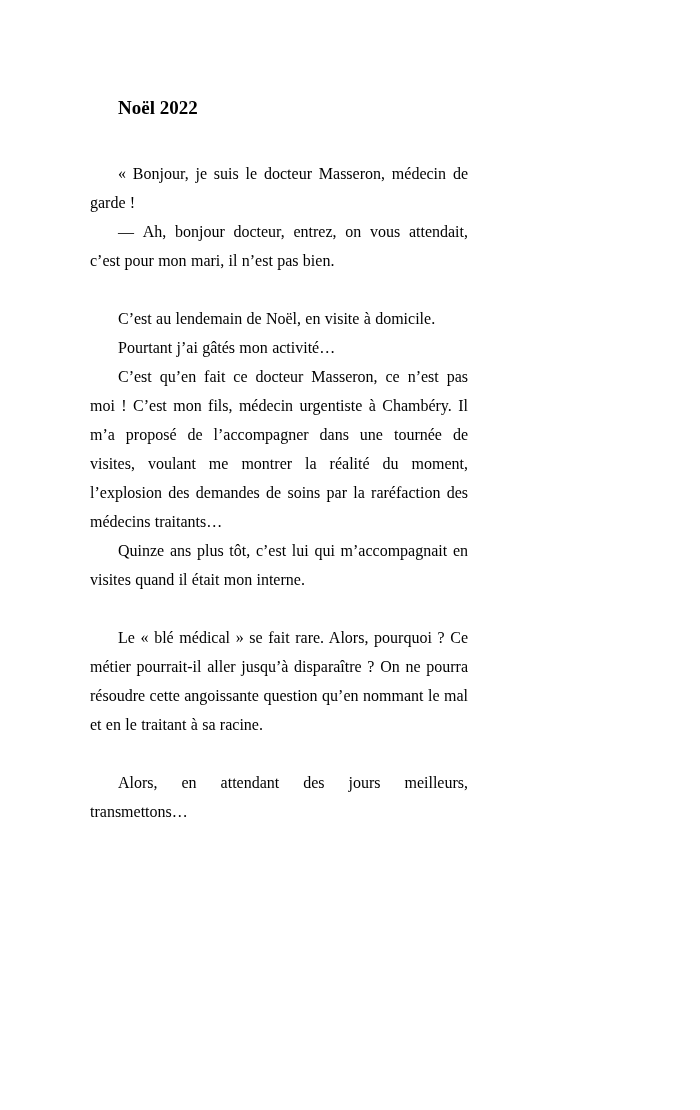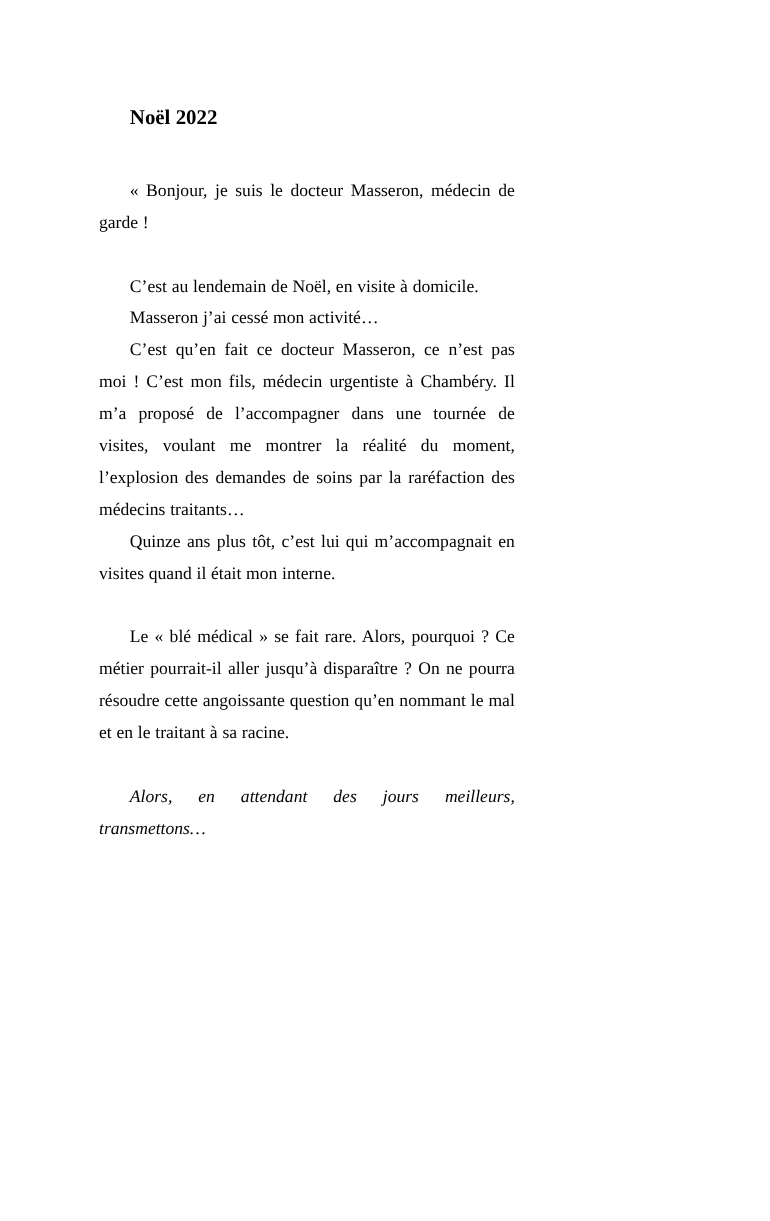--- a/index.html
+++ b/index.html
@@ -25,45 +25,45 @@
     font-size: 19px;
     font-weight: bold;
     line-height: 29px;
     margin: 0 0 37px 28px;
   }
   .block {
     margin: 0 0 29px 0;
   }
   .block:last-child {
     margin-bottom: 12px;
-    font-style: italic;
   }
   .block p {
     margin: 0;
     font-size: 16px;
     line-height: 29px;
     text-indent: 28px;
     text-align: justify;
     word-spacing: 0.02em;
   }
 </style>
 </head>
 <body>
 
 <div class="page">
 
   <h1 class="chapter-title">Noël 2022</h1>
 
   <div class="block">
     <p>«&nbsp;Bonjour, je suis le docteur Masseron, médecin de garde&nbsp;!</p>
+    <p>—&nbsp;Ah, bonjour docteur, entrez, on vous attendait, c’est pour mon mari, il n’est pas bien.</p>
   </div>
 
   <div class="block">
     <p>C’est au lendemain de Noël, en visite à domicile.</p>
-    <p>Masseron j’ai cessé mon activité…</p>
+    <p>Pourtant j’ai gâtés mon activité…</p>
     <p>C’est qu’en fait ce docteur Masseron, ce n’est pas moi&nbsp;! C’est mon fils, médecin urgentiste à Chambéry. Il m’a proposé de l’accompagner dans une tournée de visites, voulant me montrer la réalité du moment, l’explosion des demandes de soins par la raréfaction des médecins traitants…</p>
     <p>Quinze ans plus tôt, c’est lui qui m’accompagnait en visites quand il était mon interne.</p>
   </div>
 
   <div class="block">
     <p>Le «&nbsp;blé médical&nbsp;» se fait rare. Alors, pourquoi&nbsp;? Ce métier pourrait-il aller jusqu’à disparaître&nbsp;? On ne pourra résoudre cette angoissante question qu’en nommant le mal et en le traitant à sa racine.</p>
   </div>
 
   <div class="block">
     <p>Alors, en attendant des jours meilleurs, transmettons…</p>

